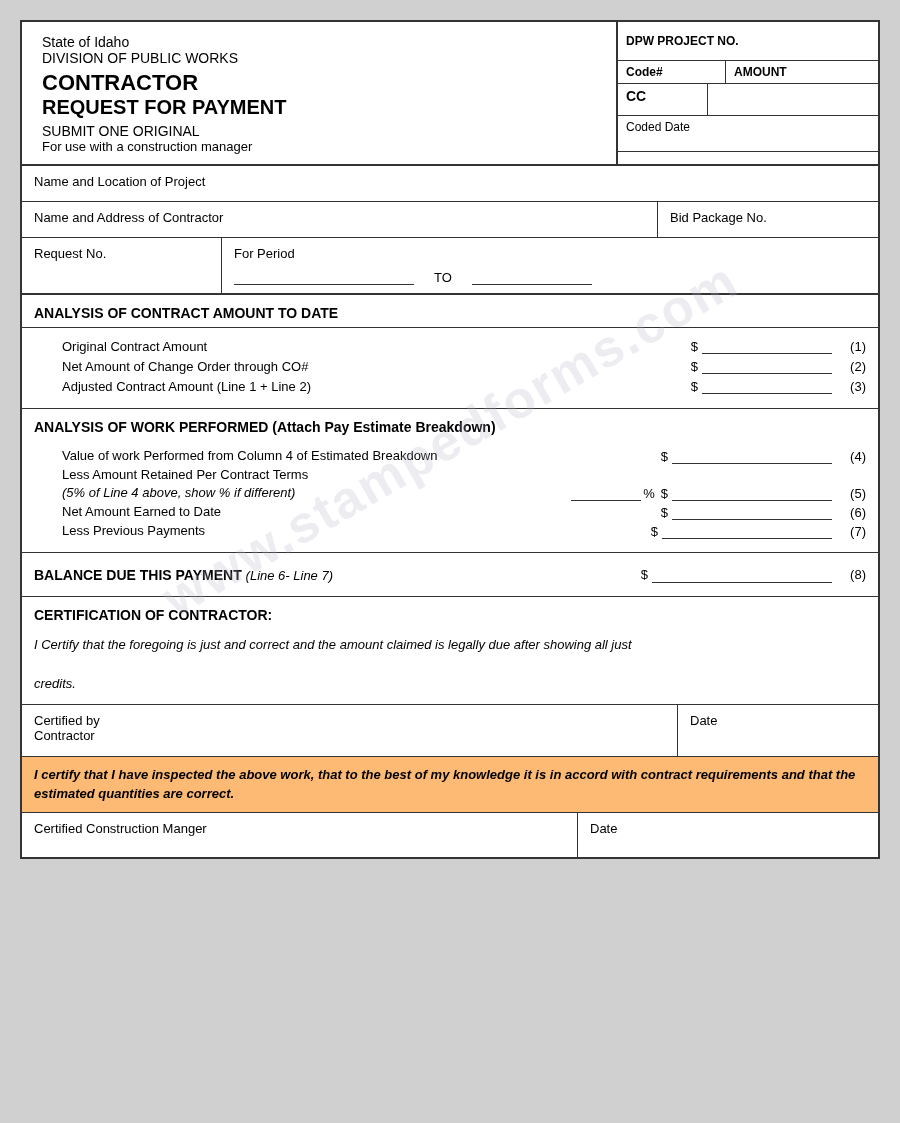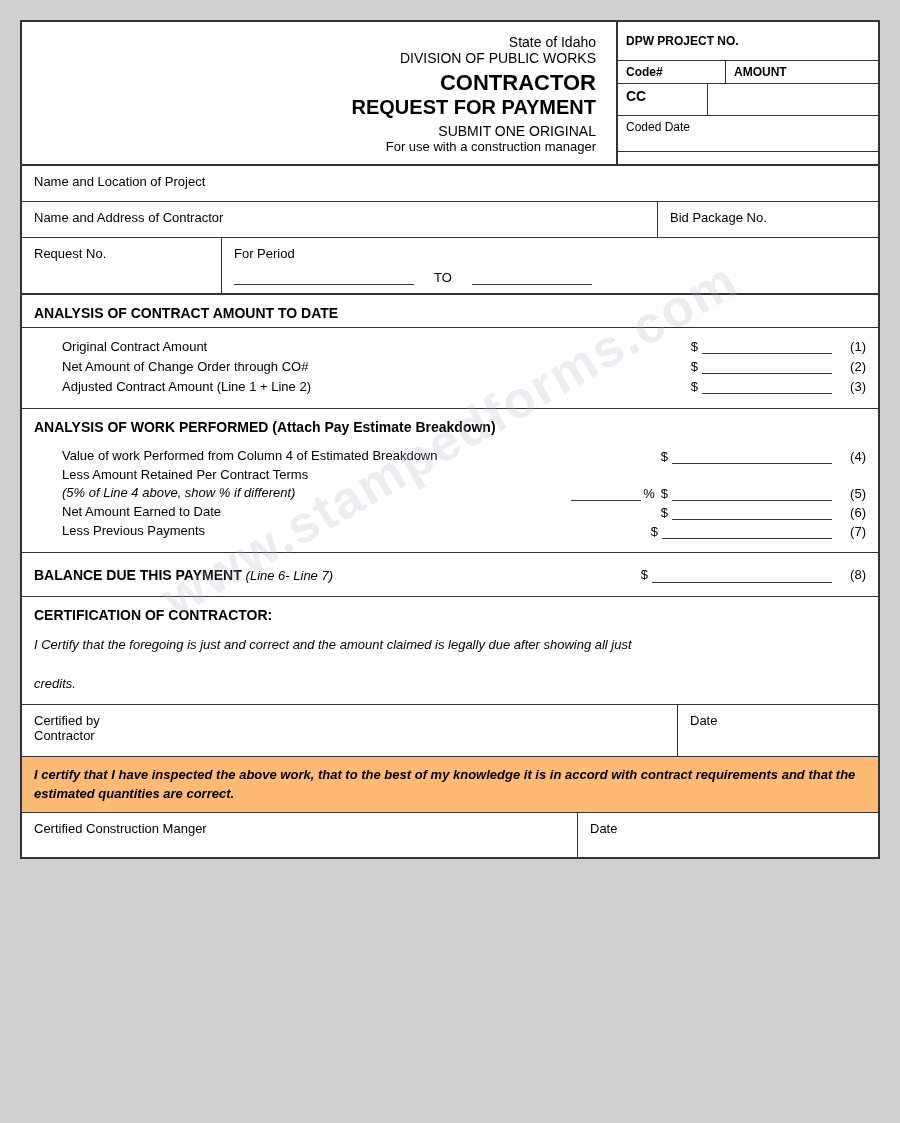--- a/index.html
+++ b/index.html
@@ -21,21 +21,21 @@
       border: 2px solid #333;
       padding: 0;
       position: relative;
     }
     .header-section {
       display: flex;
       border-bottom: 2px solid #333;
     }
     .header-left {
       flex: 1;
-      text-align: right;
+      text-align: left;
       padding: 12px 20px 10px 20px;
       border-right: 2px solid #333;
     }
     .header-left .state-name {
       font-size: 14px;
       font-weight: normal;
     }
     .header-left .division {
       font-size: 14px;
       font-weight: normal;

